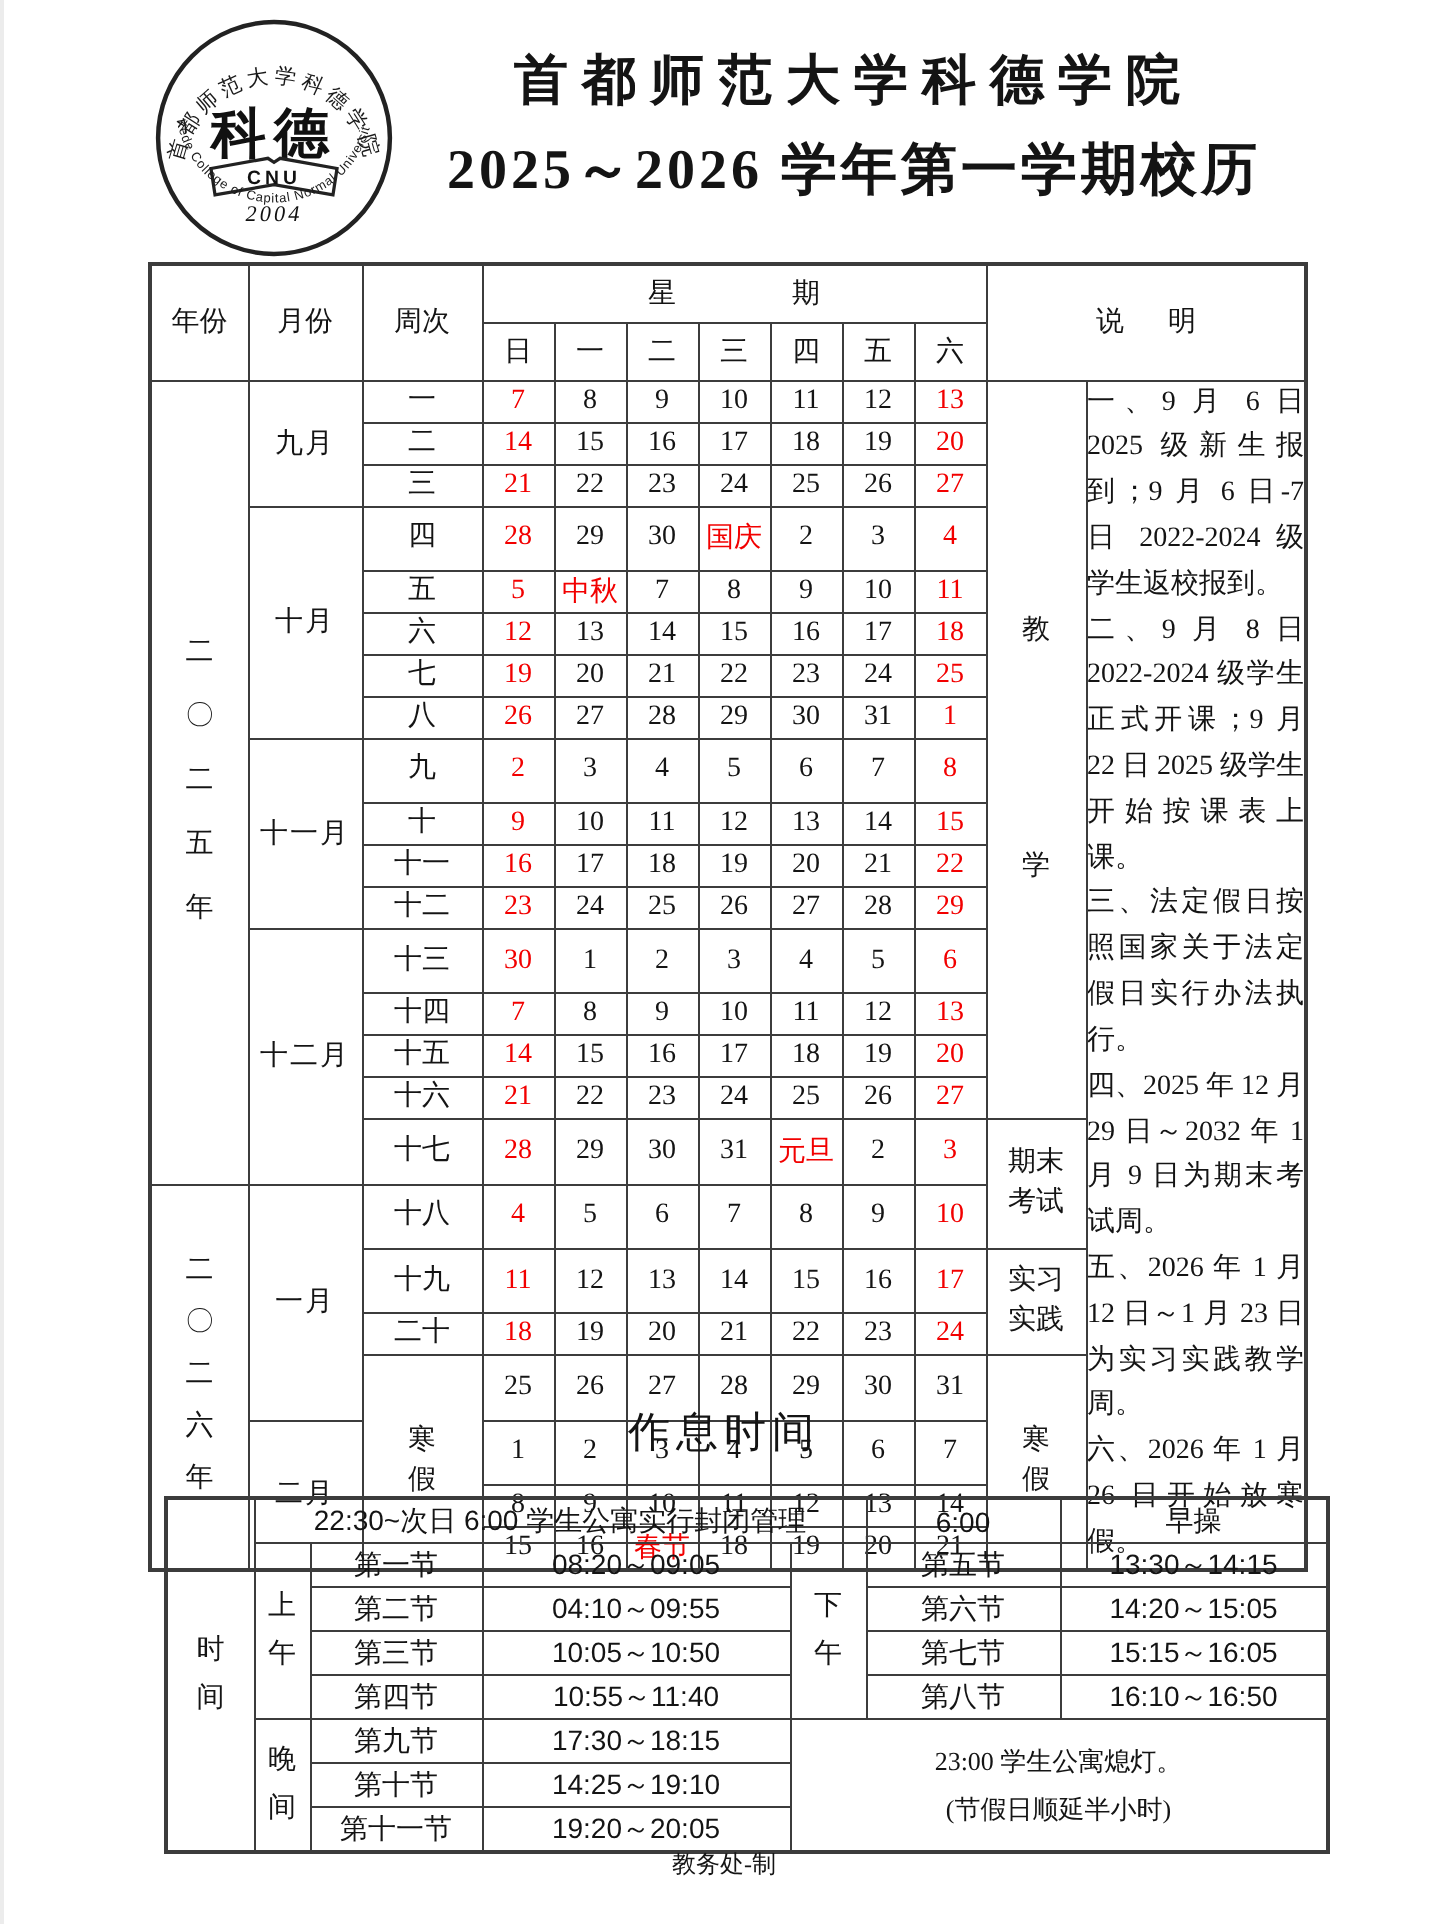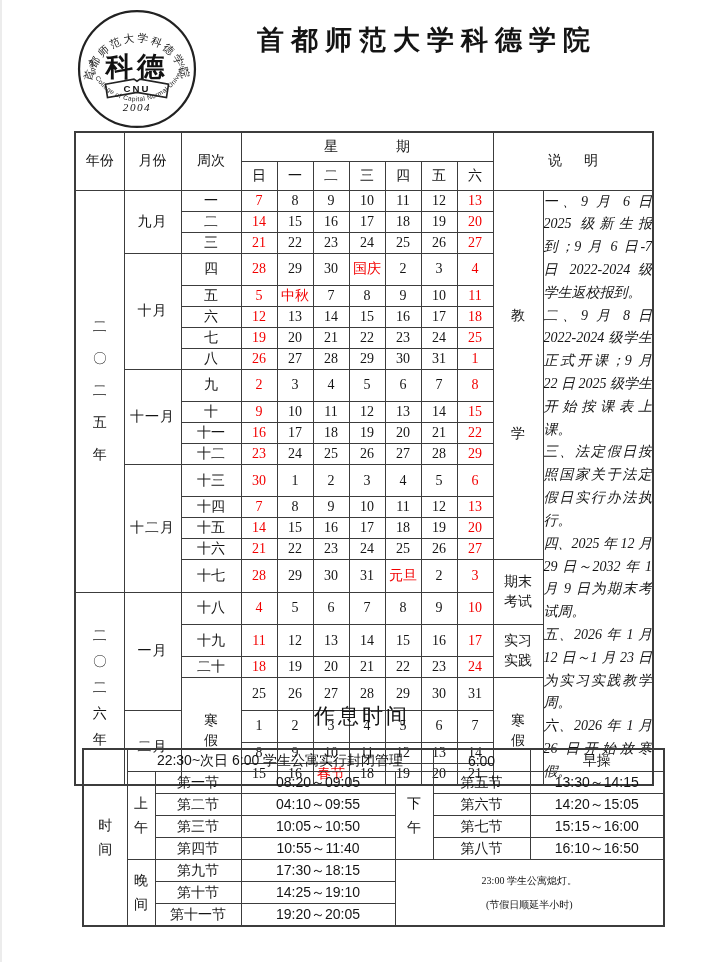--- a/index.html
+++ b/index.html
@@ -25,34 +25,34 @@
   .year-cell { font-size:17px; letter-spacing:0; }
   .vchar { line-height:26px; }
   .vchar-wide { line-height:32px; }
   .month-cell { font-size:14px; letter-spacing:1px;font-family:Liberation Serif, serif; }
   .week-cell { font-size:14px; line-height:20px; }
   .day-cell { font-size:14px; }
   .red { color:#f20000; }
   .holiday { font-size:11px; letter-spacing:0;margin-left:30px; }
   .phase-cell { font-size:14px; line-height:20px; }
   .phase-spread { display:flex; flex-direction:column; justify-content:space-evenly; align-items:center; }
-  .notes-cell { text-align:justify; padding:2px 7px 2px 8px; font-size:13.5px; line-height:1.63;font-style:italic; }
+  .notes-cell { text-align:justify; padding:2px 7px 2px 8px; font-size:13.5px; line-height:1.63; }
   .notes-cell .note { text-align:justify; }
 
   
   .section-title { position:absolute; left:0; right:0; top:702px; text-align:center;
                    font-size:21px; letter-spacing:3px; }
   .sched-table { position:absolute; left:80px; top:748px; width:581px; border-collapse:collapse;
                  table-layout:fixed; border:2px solid #3c3c3c; }
   .sched-table td { border:1px solid #3c3c3c; padding:0; text-align:center; font-size:14px;
                  height:21px; vertical-align:middle; }
   .sans { font-family:"Liberation Sans", sans-serif; font-size:14px; }
   .side-label { font-size:15px; }
   .side-label div { line-height:24px; }
-  .lights-cell div { line-height:24px; font-size:10px; }
+  .lights-cell div { line-height:24px; font-size:13px; }
   .footer { position:absolute; left:0; right:0; top:924px; text-align:center; font-size:12px; }
 </style>
 </head>
 <body>
 
 <div class="page">
 
   <div class="logo-wrap">
     <svg width="122" height="122" viewBox="0 0 120 120">
       <circle cx="60" cy="60" r="57" fill="#fff" stroke="#222" stroke-width="2.2"></circle>
@@ -68,20 +68,21 @@
       <text x="60" y="82.5" text-anchor="middle" font-size="9.5" font-weight="bold" letter-spacing="2" font-family="Liberation Sans, sans-serif" fill="#111">CNU</text>
       <text x="60" y="101" text-anchor="middle" font-size="11" font-style="italic" letter-spacing="1.5" font-family="Liberation Serif, serif" fill="#111">2004</text>
       <text font-size="6.4" font-family="Liberation Sans, sans-serif" fill="#1a1a1a" letter-spacing="0.4">
         <textPath href="#arcBot" startOffset="50%" text-anchor="middle">Kede College of Capital Normal University</textPath>
       </text>
     </svg>
   </div>
 
   <div class="header-titles">
     <div class="title-line1">首都师范大学科德学院</div>
+    <div class="title-line2">2025～2026 学年第一学期校历</div>
   </div>
 
   <table class="cal-table">
     <colgroup>
       <col style="width:49px">
         <col style="width:57px">
         <col style="width:60px">
       <col style="width:36px">
         <col style="width:36px">
         <col style="width:36px">
@@ -449,21 +450,21 @@
     <tr>
       <td>第二节</td>
       <td class="sans">04:10～09:55</td>
       <td>第六节</td>
       <td class="sans">14:20～15:05</td>
     </tr>
     <tr>
       <td>第三节</td>
       <td class="sans">10:05～10:50</td>
       <td>第七节</td>
-      <td class="sans">15:15～16:00</td>
+      <td class="sans">15:15～16:05</td>
     </tr>
     <tr>
       <td>第四节</td>
       <td class="sans">10:55～11:40</td>
       <td>第八节</td>
       <td class="sans">16:10～16:50</td>
     </tr>
     <tr>
       <td rowspan="3" class="side-label">
         <div>晚</div>
@@ -480,14 +481,15 @@
       <td>第十节</td>
       <td class="sans">14:25～19:10</td>
     </tr>
     <tr>
       <td>第十一节</td>
       <td class="sans">19:20～20:05</td>
     </tr>
   </tbody>
     </table>
 
+  <div class="footer">教务处-制</div>
 
 </div>
 
 </body></html>

